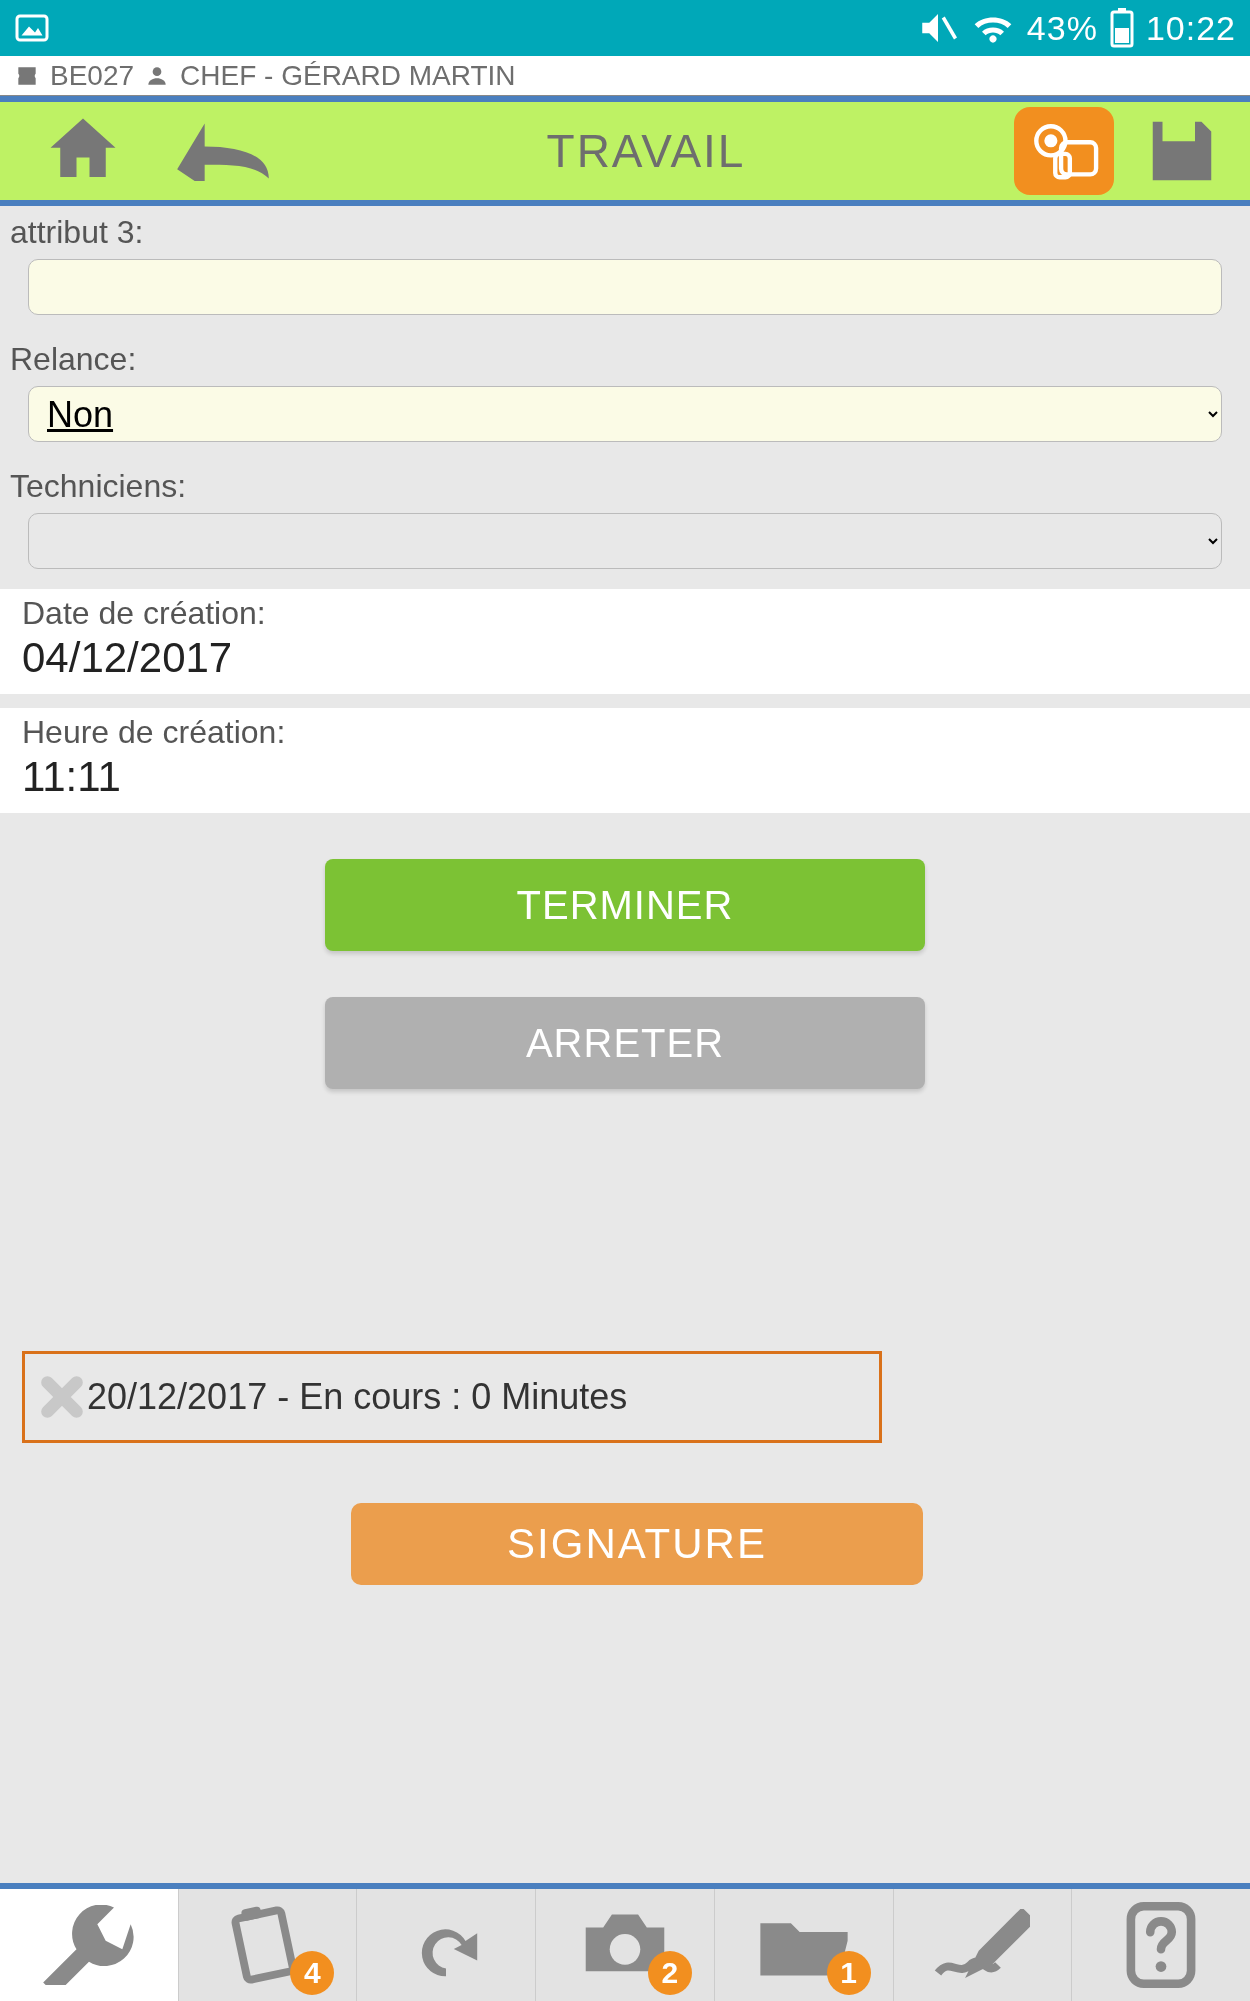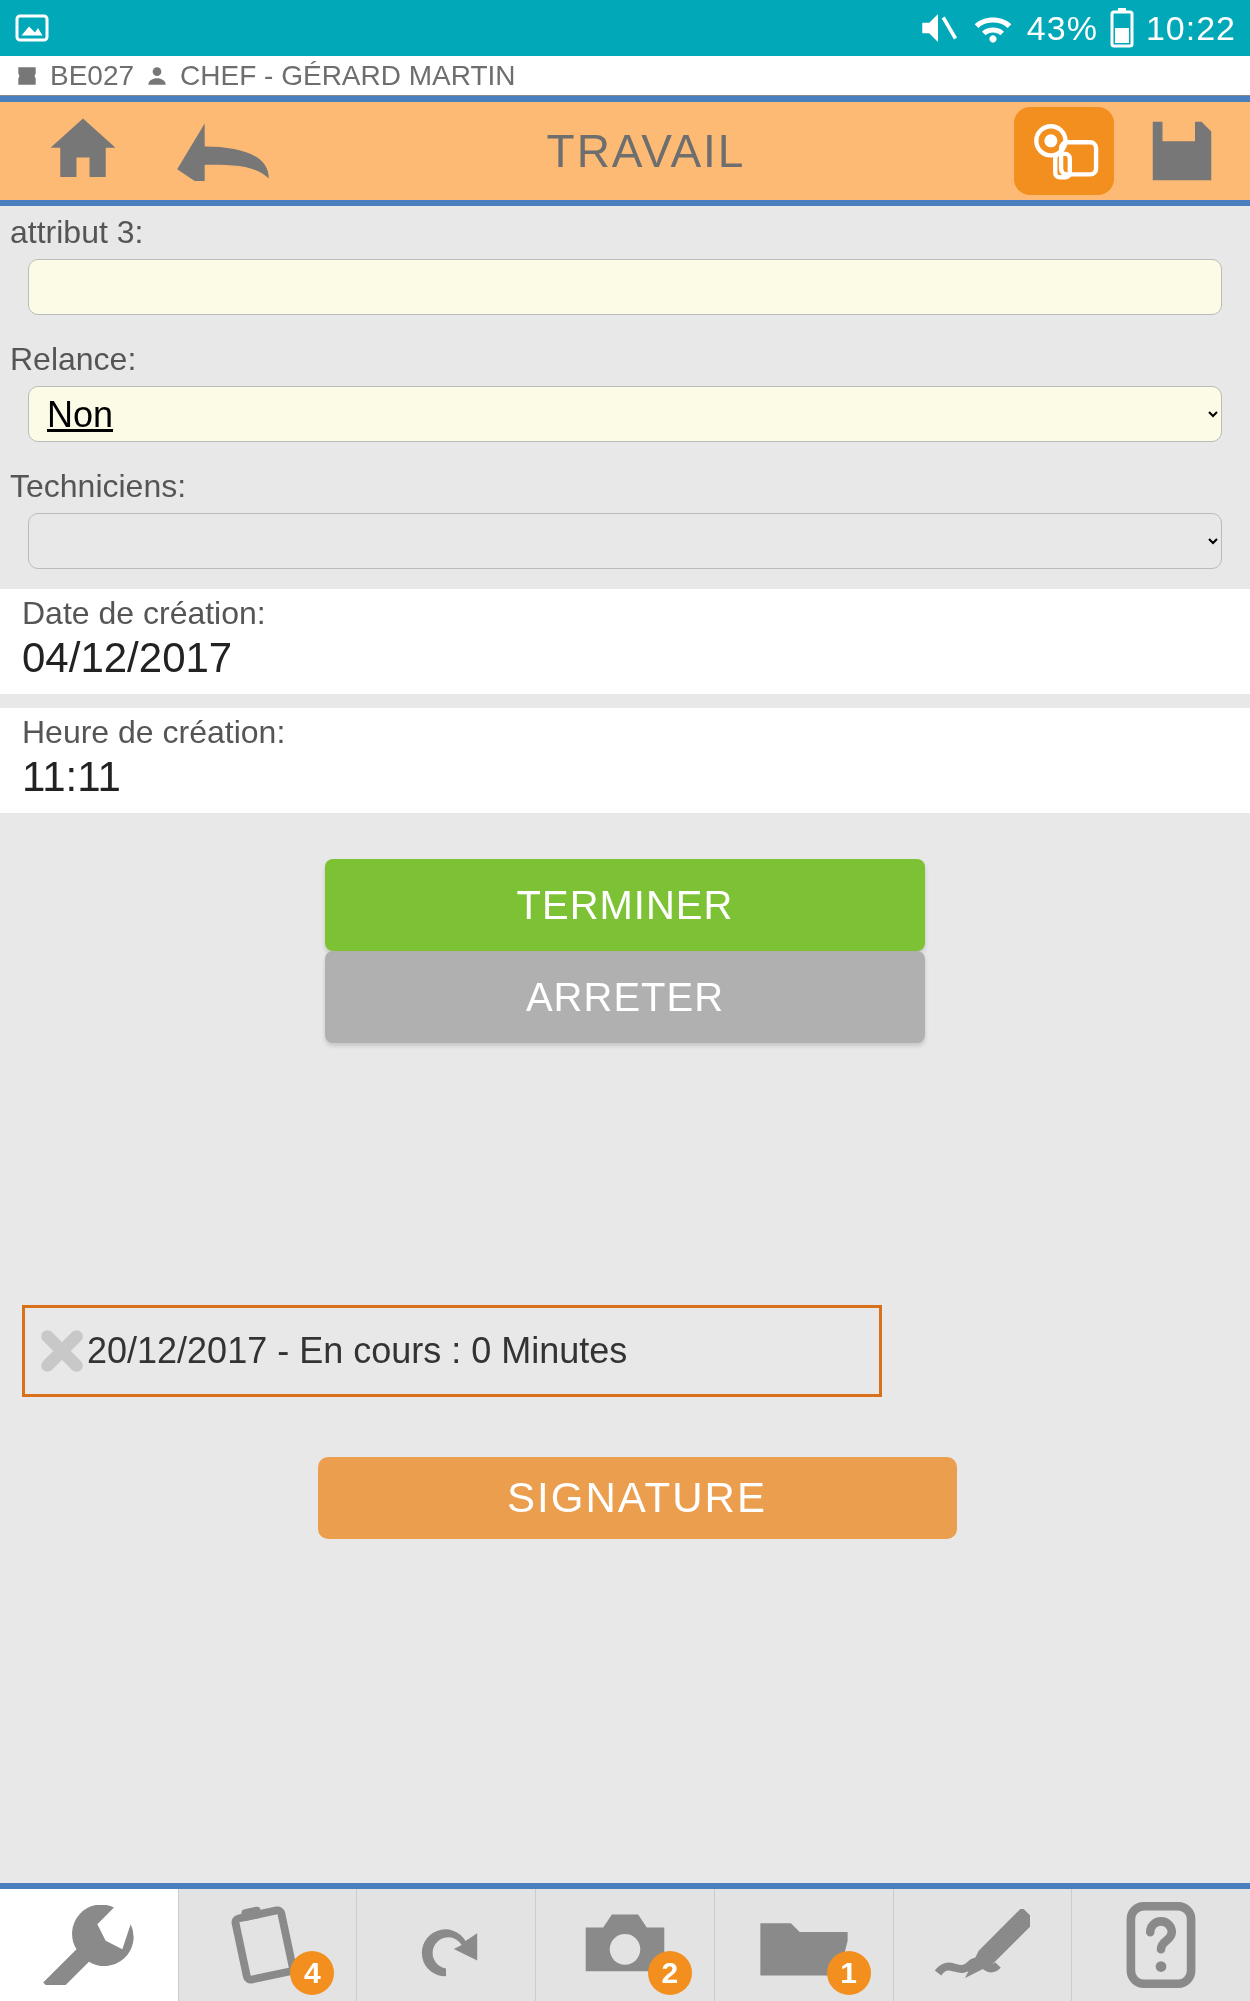--- a/index.html
+++ b/index.html
@@ -27,21 +27,21 @@
     gap: 10px;
     padding: 0 14px;
     color: #6e6e6e;
     font-size: 28px;
     border-bottom: 1px solid #888;
   }
 
   
   .toolbar {
     height: 110px;
-    background: #fdba74;
+    background: #bef264;
     border-top: 6px solid #4a7fbf;
     border-bottom: 6px solid #4a7fbf;
     display: flex;
     align-items: center;
   }
   .toolbar .tb-left { display: flex; align-items: center; flex: 0 0 auto; }
   .toolbar .tb-center { flex: 1; text-align: center; font-size: 46px; color: #6e6e6e; letter-spacing: 2px; }
   .toolbar .tb-right { display: flex; align-items: center; gap: 22px; padding-right: 22px; }
 
   .home-icon { width: 90px; height: 78px; margin-left: 38px; fill: #777; cursor: pointer; }
@@ -72,21 +72,21 @@
     text-decoration: underline;
   }
   .form-select { appearance: auto; }
   .form-select.gray { background: #e8e8e8; }
 
   .readonly-row { background: #fff; padding: 4px 22px 12px 22px; }
   .readonly-label { color: #555; font-size: 32px; padding: 2px 0 0 0; }
   .readonly-value { color: #222; font-size: 42px; padding-top: 2px; }
 
   
-  .big-buttons { display: flex; flex-direction: column; align-items: center; margin-top: 46px; }
+  .big-buttons { display: flex; flex-direction: column; align-items: center; gap: 46px; margin-top: 46px; }
   .big-btn {
     width: 600px; height: 92px; border-radius: 8px; border: none;
     font-size: 40px; color: #fff; letter-spacing: 1px; cursor: pointer;
     box-shadow: 0 3px 4px rgba(0,0,0,.15);
   }
   .big-btn.green { background: #7cc234; }
   .big-btn.gray  { background: #b0b0b0; }
 
   
   .status-box {
@@ -98,21 +98,21 @@
     padding: 0 12px;
     gap: 0;
     background: #e8e8e8;
   }
   .status-box .close-x { width: 50px; height: 50px; fill: #c8c8c8; }
   .status-box .status-text { font-size: 36px; color: #333; }
 
   
   .signature-wrap { display: flex; justify-content: center; margin-top: 60px; }
   .signature-btn {
-    width: 639px; height: 82px; background: #eb9e4d; color: #fff;
+    width: 572px; height: 82px; background: #eb9e4d; color: #fff;
     border: none; border-radius: 10px; font-size: 42px; letter-spacing: 2px;
     cursor: pointer;
     margin-left: 24px;
   }
 
   
   .bottom-bar {
     position: absolute; bottom: 0; left: 0; right: 0; height: 118px;
     border-top: 6px solid #4a7fbf;
     background: #e3e3e3;

